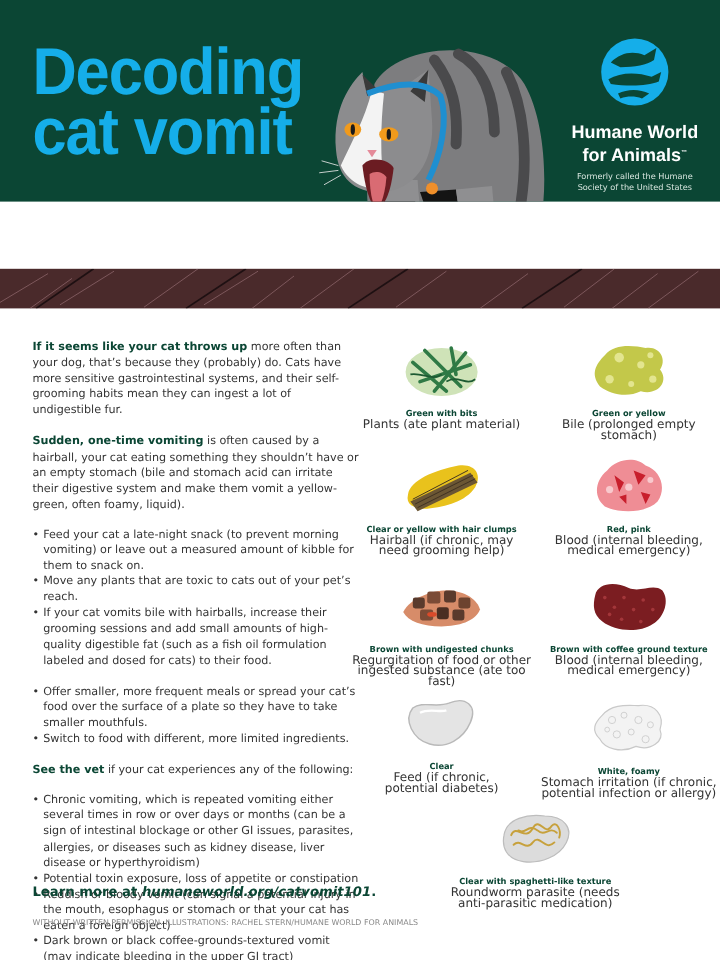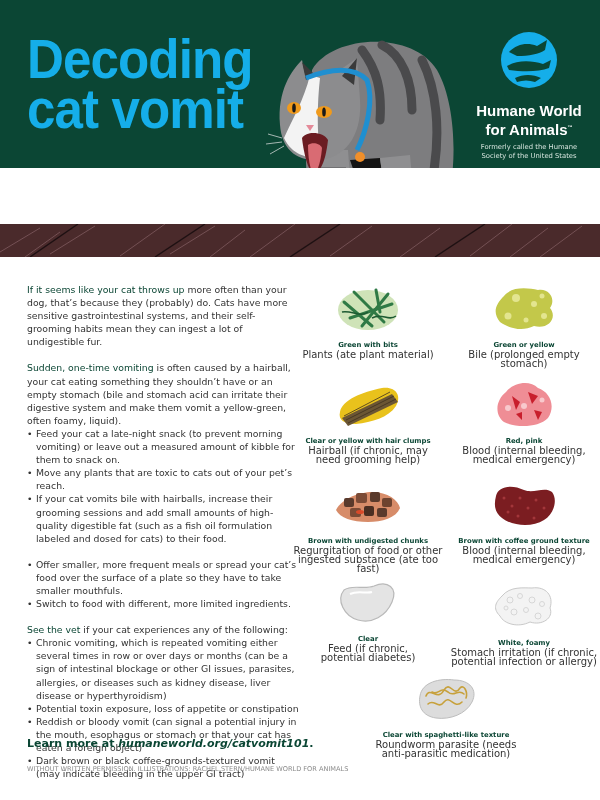--- a/index.html
+++ b/index.html
@@ -21,22 +21,22 @@
 
   .logo { position: absolute; left: 468px; top: 30px; width: 122px; text-align: center; }
   .logo-mark { width: 60px; height: 60px; margin: 0 auto; }
   .logo-name { color: #ffffff; font-family: "Liberation Sans", sans-serif; font-weight: 700; font-size: 15px; line-height: 17px; margin-top: 8px; }
   .logo-name sup { font-size: 5px; }
   .logo-former { color: #d6e5de; font-size: 6.8px; line-height: 9px; margin-top: 5px; }
 
   
   .left { position: absolute; left: 27px; top: 283px; width: 272px; font-size: 9.3px; line-height: 13.1px; color: #333333; }
   .left p { margin-bottom: 13px; }
-  .lead { color: #0b4634; font-weight: 400; }
-  .left ul { list-style: none; margin-top: 0; margin-bottom: 13px; }
+  .lead { color: #0b4634; font-weight: 700; }
+  .left ul { list-style: none; margin-top: 12px; margin-bottom: 13px; }
   .left li { position: relative; padding-left: 9px; }
   .left li::before { content: "•"; position: absolute; left: 0; top: 0; }
 
   .learn { position: absolute; left: 27px; top: 737px; font-weight: 700; color: #0b4634; font-size: 11px; white-space: nowrap; }
   .learn em { font-style: italic; }
   .copyright { position: absolute; left: 27px; top: 764px; width: 560px; font-size: 6.6px; line-height: 11.5px; color: #8a8a8a; text-transform: uppercase; }
 
   
   .vt { position: absolute; width: 150px; text-align: center; }
   .vt .img { width: 72px; height: 52px; margin: 0 auto; }

